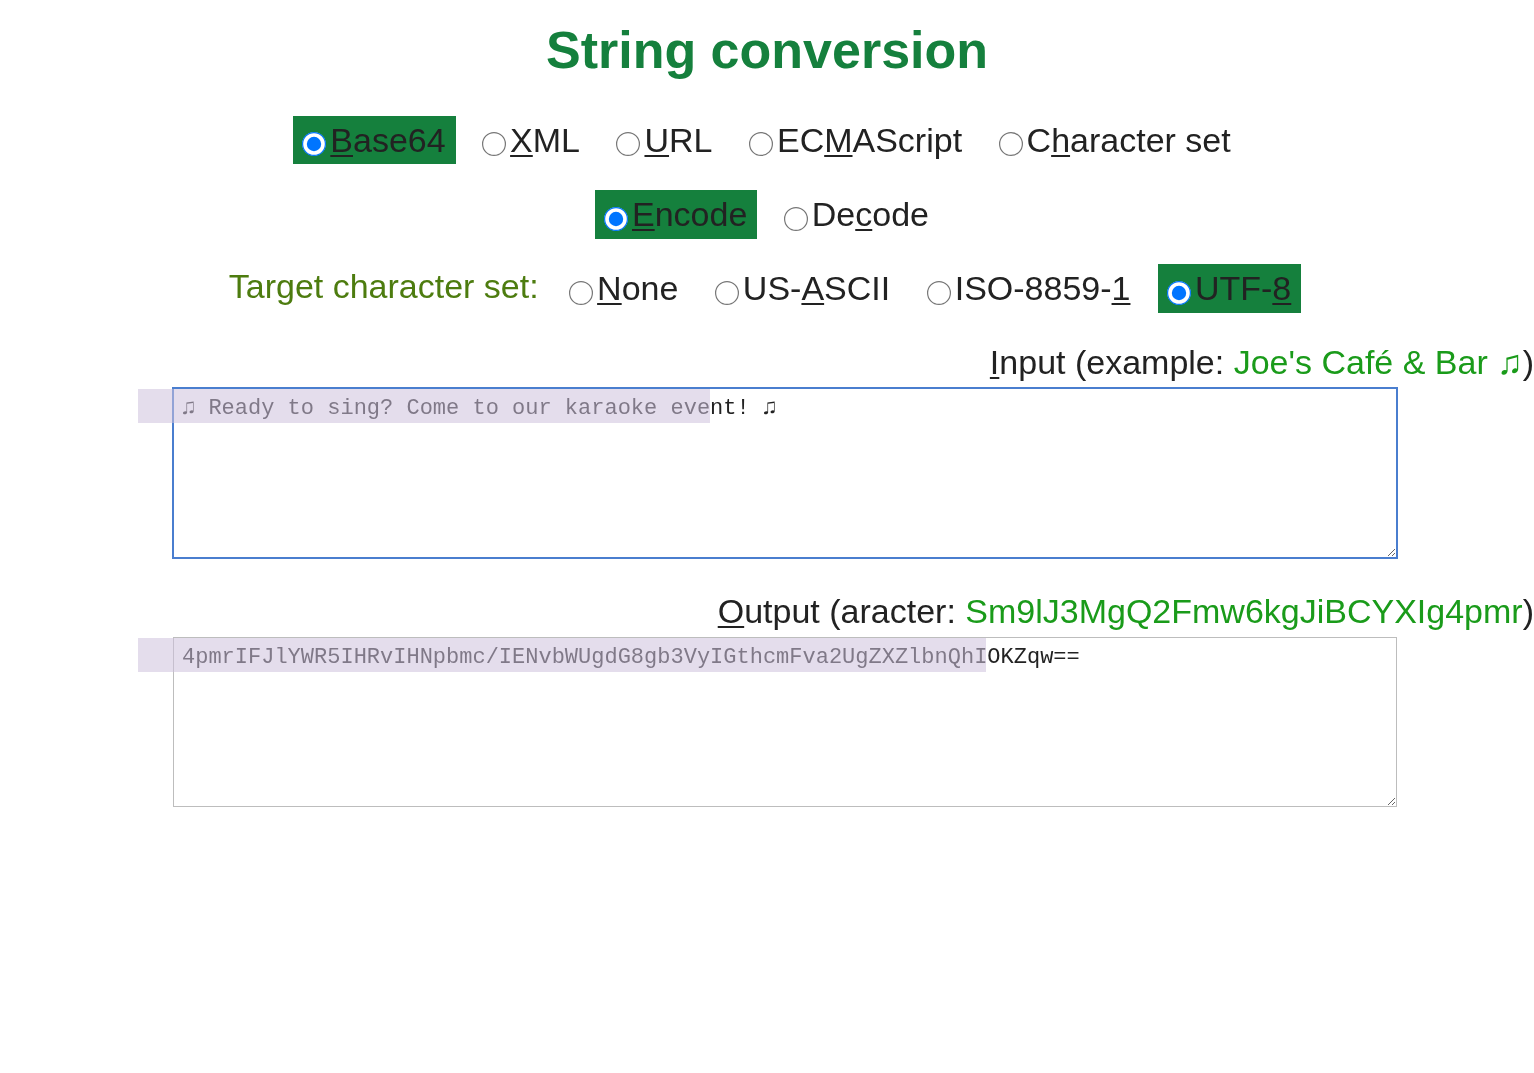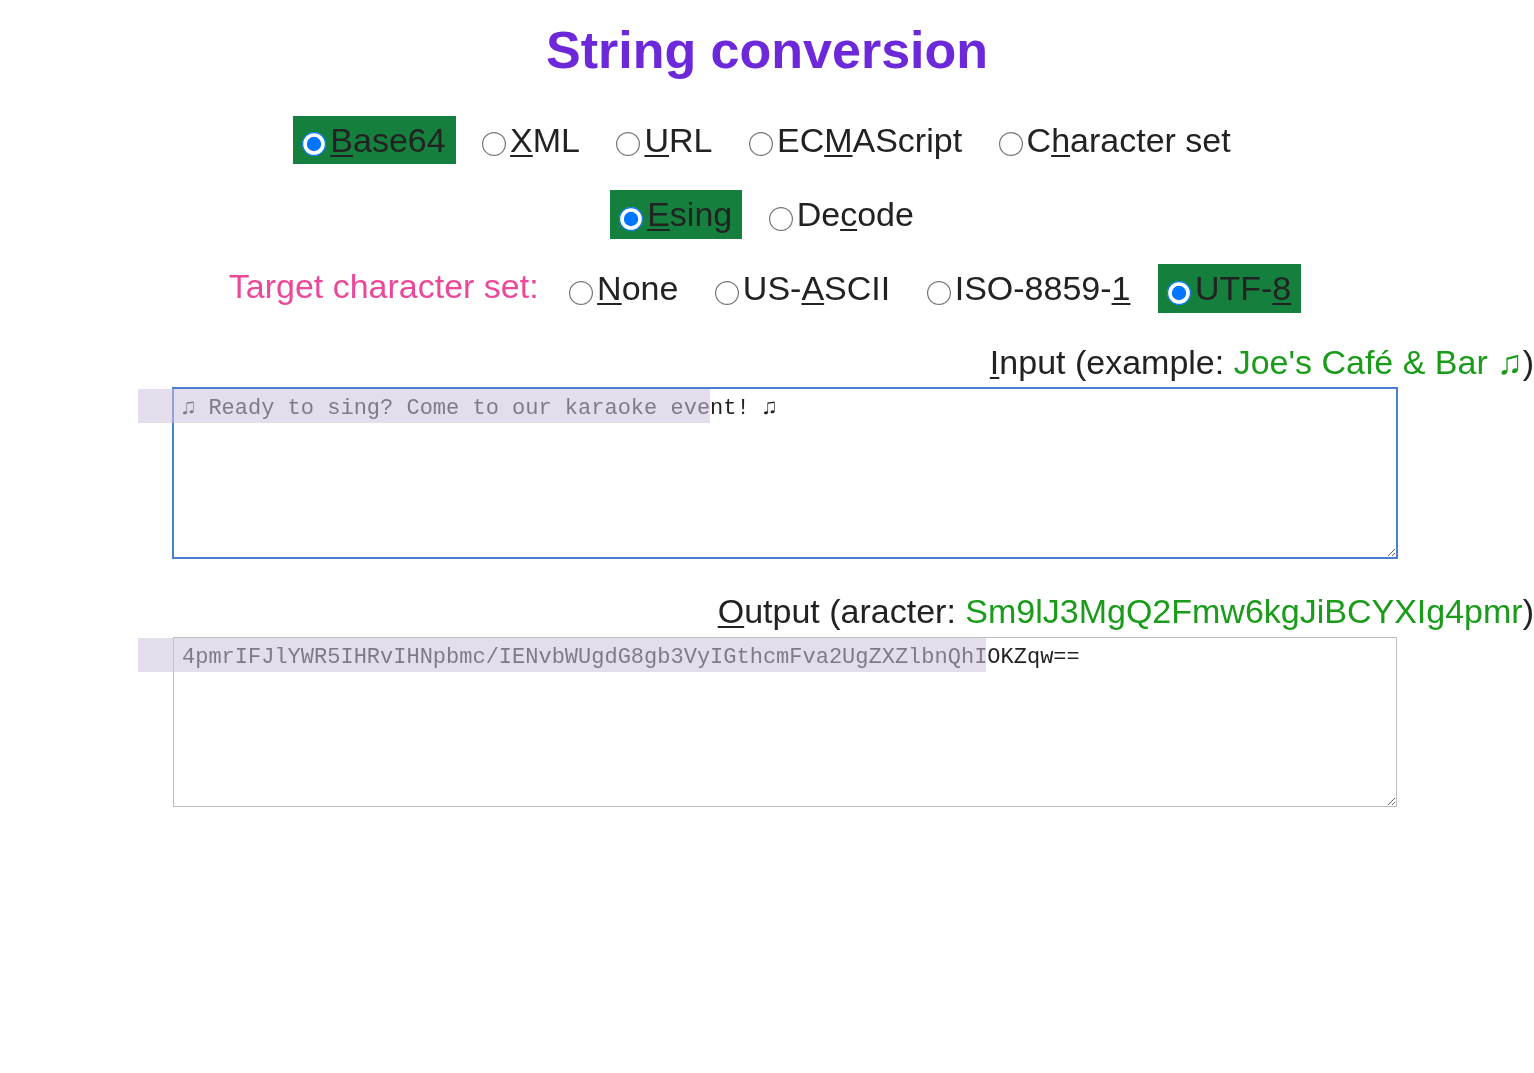--- a/index.html
+++ b/index.html
@@ -12,32 +12,32 @@
   }
   .page {
     width: 1534px;
     padding-top: 20px;
   }
   h1.title {
     font-size: 52px;
     font-weight: 700;
     text-align: center;
     margin: 0 0 30px 0;
-    color: #6d28d9;
+    color: #15803d;
   }
   .row {
     text-align: center;
     margin: 0 0 20px 0;
     font-size: 34px;
     line-height: 1.6;
     color: #222;
   }
   .row-label {
     font-size: 34px;
-    color: #ec4899;
+    color: #4d7c0f;
     margin-right: 8px;
   }
   label.opt {
     display: inline-block;
     padding: 4px 10px 4px 6px;
     margin: 0 4px;
     cursor: pointer;
     vertical-align: middle;
     line-height: 1.2;
   }
@@ -103,21 +103,21 @@
 </style>
 </head>
 <body>
 
 <div class="page">
 
   <h1 class="title">String conversion</h1>
 
   <div class="row" id="mode-row"><label class="opt sel"><input type="radio" name="mode" checked="" style=""><span class="under">B</span><span>ase64</span></label> <label class="opt"><input type="radio" name="mode" style=""><span class="under">X</span><span>ML</span></label> <label class="opt"><input type="radio" name="mode" style=""><span class="under">U</span><span>RL</span></label> <label class="opt"><input type="radio" name="mode" style=""><span>EC</span><span class="under">M</span><span>AScript</span></label> <label class="opt"><input type="radio" name="mode" style=""><span>C</span><span class="under">h</span><span>aracter set</span></label> </div>
 
-  <div class="row" id="direction-row"><label class="opt sel"><input type="radio" name="direction" checked="" style=""><span class="under">E</span><span>sing</span></label> <label class="opt"><input type="radio" name="direction" style=""><span>De</span><span class="under">c</span><span>ode</span></label> </div>
+  <div class="row" id="direction-row"><label class="opt sel"><input type="radio" name="direction" checked="" style=""><span class="under">E</span><span>ncode</span></label> <label class="opt"><input type="radio" name="direction" style=""><span>De</span><span class="under">c</span><span>ode</span></label> </div>
 
   <div class="row">
     <span class="row-label">Target character set:</span>
     <span id="charset-opts"><label class="opt"><input type="radio" name="charset" style=""><span class="under">N</span><span>one</span></label> <label class="opt"><input type="radio" name="charset" style=""><span>US-</span><span class="under">A</span><span>SCII</span></label> <label class="opt"><input type="radio" name="charset" style=""><span>ISO-8859-</span><span class="under">1</span></label> <label class="opt sel"><input type="radio" name="charset" checked="" style=""><span>UTF-</span><span class="under">8</span></label> </span>
   </div>
 
   <div class="section-title">
     <span class="under">I</span><span>nput (example: </span><span class="example">Joe's Café &amp; Bar ♫</span><span>)</span>
   </div>
   <div class="ta-wrap sel-highlight">

